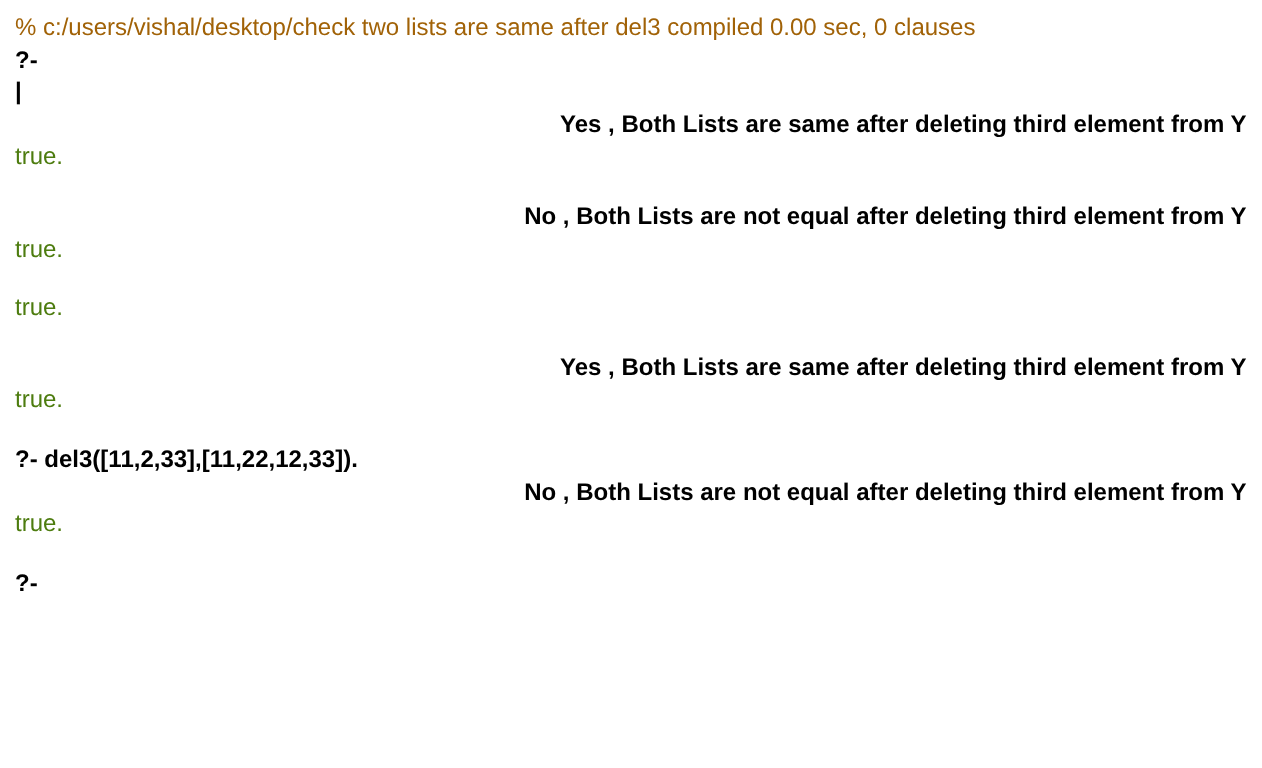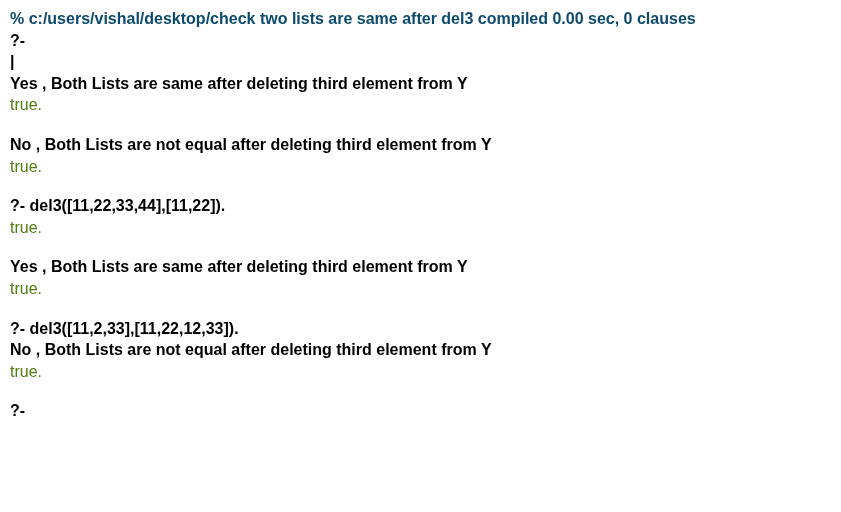--- a/index.html
+++ b/index.html
@@ -5,34 +5,35 @@
     body {
       font-family: Arial, Helvetica, sans-serif;
       font-size: 16px;
       margin: 0;
       padding: 8px 10px;
       background: #ffffff;
       color: #000000;
       line-height: 1.35;
     }
     .compile-msg {
-      color: #0c4a6e;
-      font-weight: bold;
+      color: #a16207;
+      font-weight: normal;
     }
     .prompt {
       color: #000000;
       font-weight: bold;
     }
     .query {
       font-weight: bold;
       color: #000000;
     }
     .output-line {
       font-weight: bold;
       color: #000000;
+      text-align: right;
     }
     .result {
       font-weight: normal;
       color: #4d7c0f;
     }
     .block {
       margin-bottom: 18px;
     }
     .cursor-line {
       display: flex;
@@ -58,24 +59,20 @@
   <div class="output-line">Yes , Both Lists are same after deleting third element from Y</div>
   <div class="result">true.</div>
 </div>
 
 <div class="block">
   <div class="output-line">No , Both Lists are not equal after deleting third element from Y</div>
   <div class="result">true.</div>
 </div>
 
 <div class="block">
-  <div>
-    <span class="prompt">?-</span>
-    <span class="query">del3([11,22,33,44],[11,22]).</span>
-  </div>
   <div class="result">true.</div>
 </div>
 
 <div class="block">
   <div class="output-line">Yes , Both Lists are same after deleting third element from Y</div>
   <div class="result">true.</div>
 </div>
 
 <div class="block">
   <div>

